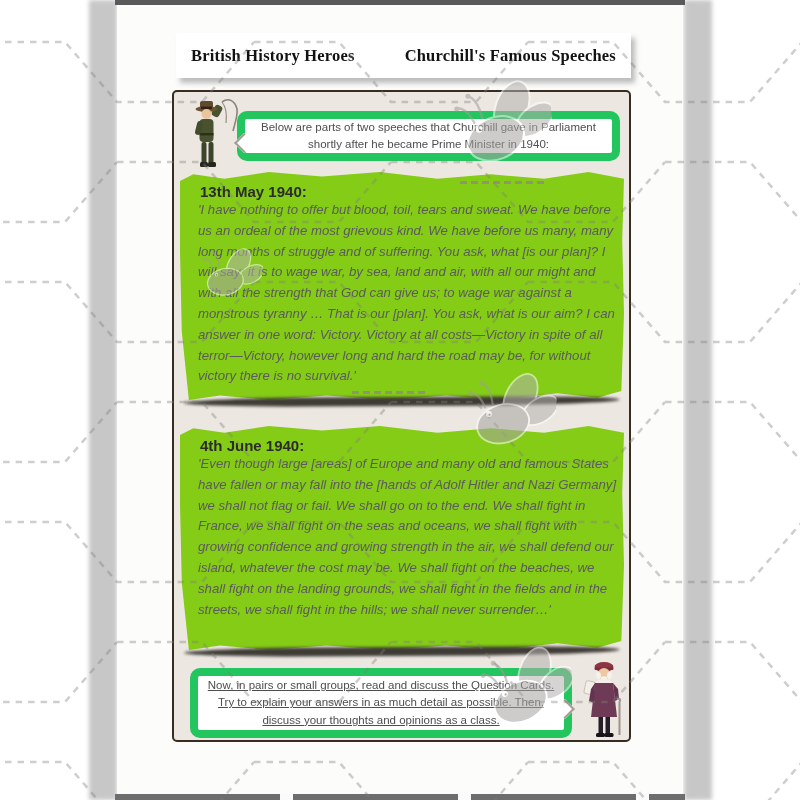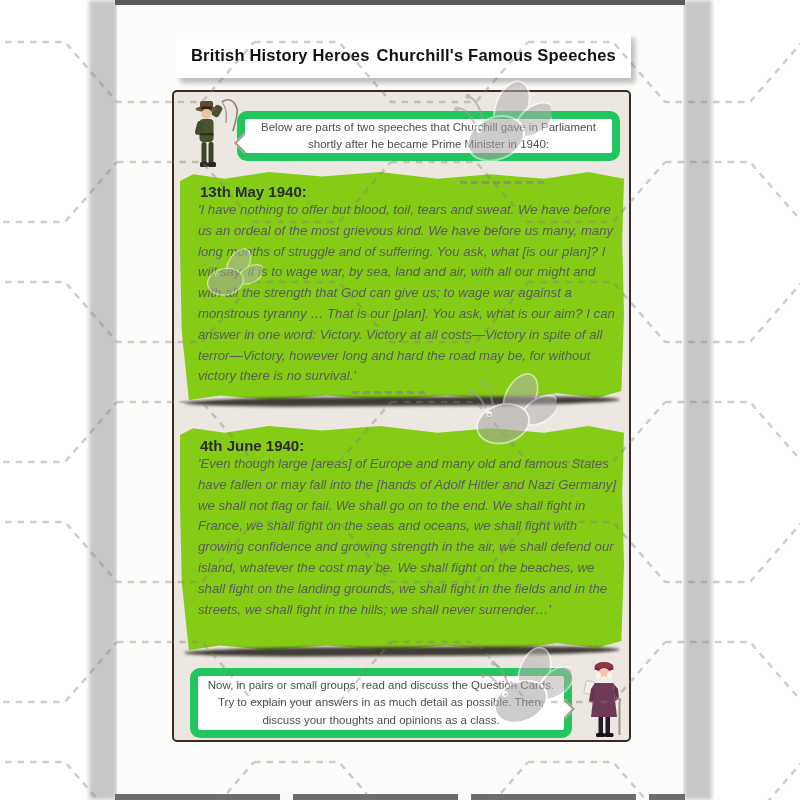--- a/index.html
+++ b/index.html
@@ -15,37 +15,37 @@
   .sep-bar.top    { top:0; height:5px; background:#5a5a5a; }
   .sep-bar.bottom { top:794px; height:6px;
       background:repeating-linear-gradient(90deg,#6d6d6d 0 165px,#fafafa 165px 178px); }
 
   .sheet { position:absolute; left:117px; top:5px; width:566px; height:789px; background:#fcfcfb; z-index:2; }
 
   
   .header-band { position:absolute; left:176px; top:33px; width:455px; height:45px; background:#ffffff;
       box-shadow:4px 5px 5px rgba(110,110,110,.45); display:flex; justify-content:space-between;
       align-items:center; padding:0 15px; z-index:5; }
-  .header-band .title { font-family:Liberation Sans, sans-serif; font-weight:800; font-size:16.5px;
+  .header-band .title { font-family:Liberation Serif, serif; font-weight:800; font-size:16.5px;
       color:#121212; letter-spacing:.2px; white-space:nowrap; }
 
   
   .main-box { position:absolute; left:172px; top:90px; width:459px; height:652px; background:#ece7e1;
       border:2px solid #372c21; border-radius:5px; z-index:4; }
 
   
   .bubble { position:absolute; background:#ffffff; border:8px solid #22c55e; border-radius:10px;
       display:flex; align-items:center; justify-content:center; text-align:center;
       color:#4e4e4e; font-size:11.5px; line-height:1.5; z-index:6; }
   .bubble .btxt { padding:4px 8px; }
   .bubble.intro { left:237px; top:111px; width:383px; height:50px; }
   .bubble.intro::before { content:""; position:absolute; left:-8px; top:17px; width:12px; height:12px;
       background:#fff; border-left:2px solid #a59e96; border-bottom:2px solid #a59e96;
       transform:rotate(45deg); }
-  .bubble.outro { left:190px; top:668px; width:382px; height:70px; }
+  .bubble.outro { left:190px; top:668px; width:382px; height:70px;text-decoration:underline; }
   .bubble.outro::after { content:""; position:absolute; right:-8px; top:26px; width:12px; height:12px;
       background:#fff; border-right:2px solid #a59e96; border-bottom:2px solid #a59e96;
       transform:rotate(-45deg); }
 
   
   .torn { position:absolute; left:180px; width:444px; background:#84cc16; z-index:5;
       clip-path:polygon(0% 4%,3% 1%,10% 3%,20% 0%,32% 2%,45% 0%,58% 3%,70% 1%,82% 3%,92% 0%,100% 3%,
                         99.6% 30%,100% 62%,99.4% 96%,94% 99%,85% 97%,72% 100%,60% 98%,47% 100%,
                         33% 98%,20% 100%,9% 98%,2% 100%,0.4% 70%,0% 35%); }
   .torn.first  { top:172px; height:228px; }

